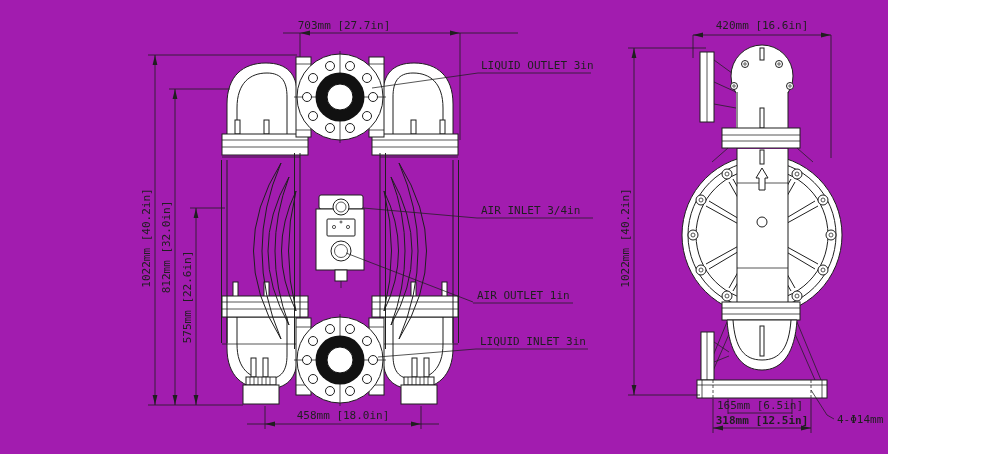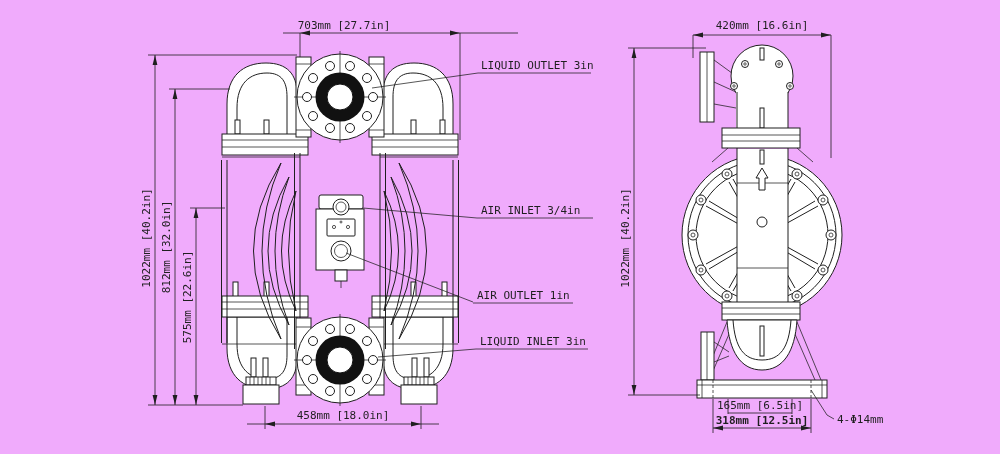--- a/index.html
+++ b/index.html
@@ -1,16 +1,16 @@
 <!DOCTYPE html>
 <html><head>
 <meta charset="utf-8">
 <style>
   html,body{margin:0;padding:0;background:#fff;}
-  #stage{position:relative;width:1000px;height:454px;background:#f0abfc;overflow:hidden;}
+  #stage{position:relative;width:888px;height:454px;background:#a21caf;overflow:hidden;}
   svg{display:block;}
   .ln{stroke:#1f1f1f;stroke-width:1;fill:none;stroke-linecap:butt;}
   .wf{fill:#ffffff;}
   .thin{stroke:#1f1f1f;stroke-width:.75;fill:none;}
   .dim{stroke:#1f1f1f;stroke-width:.8;fill:none;}
   .dash{stroke-dasharray:3,2;}
   text.t{font-family:"DejaVu Sans Mono","Liberation Mono",monospace;font-size:11px;fill:#1f1f1f;}
   text.tb{font-weight:bold;}
 </style>
 </head>

